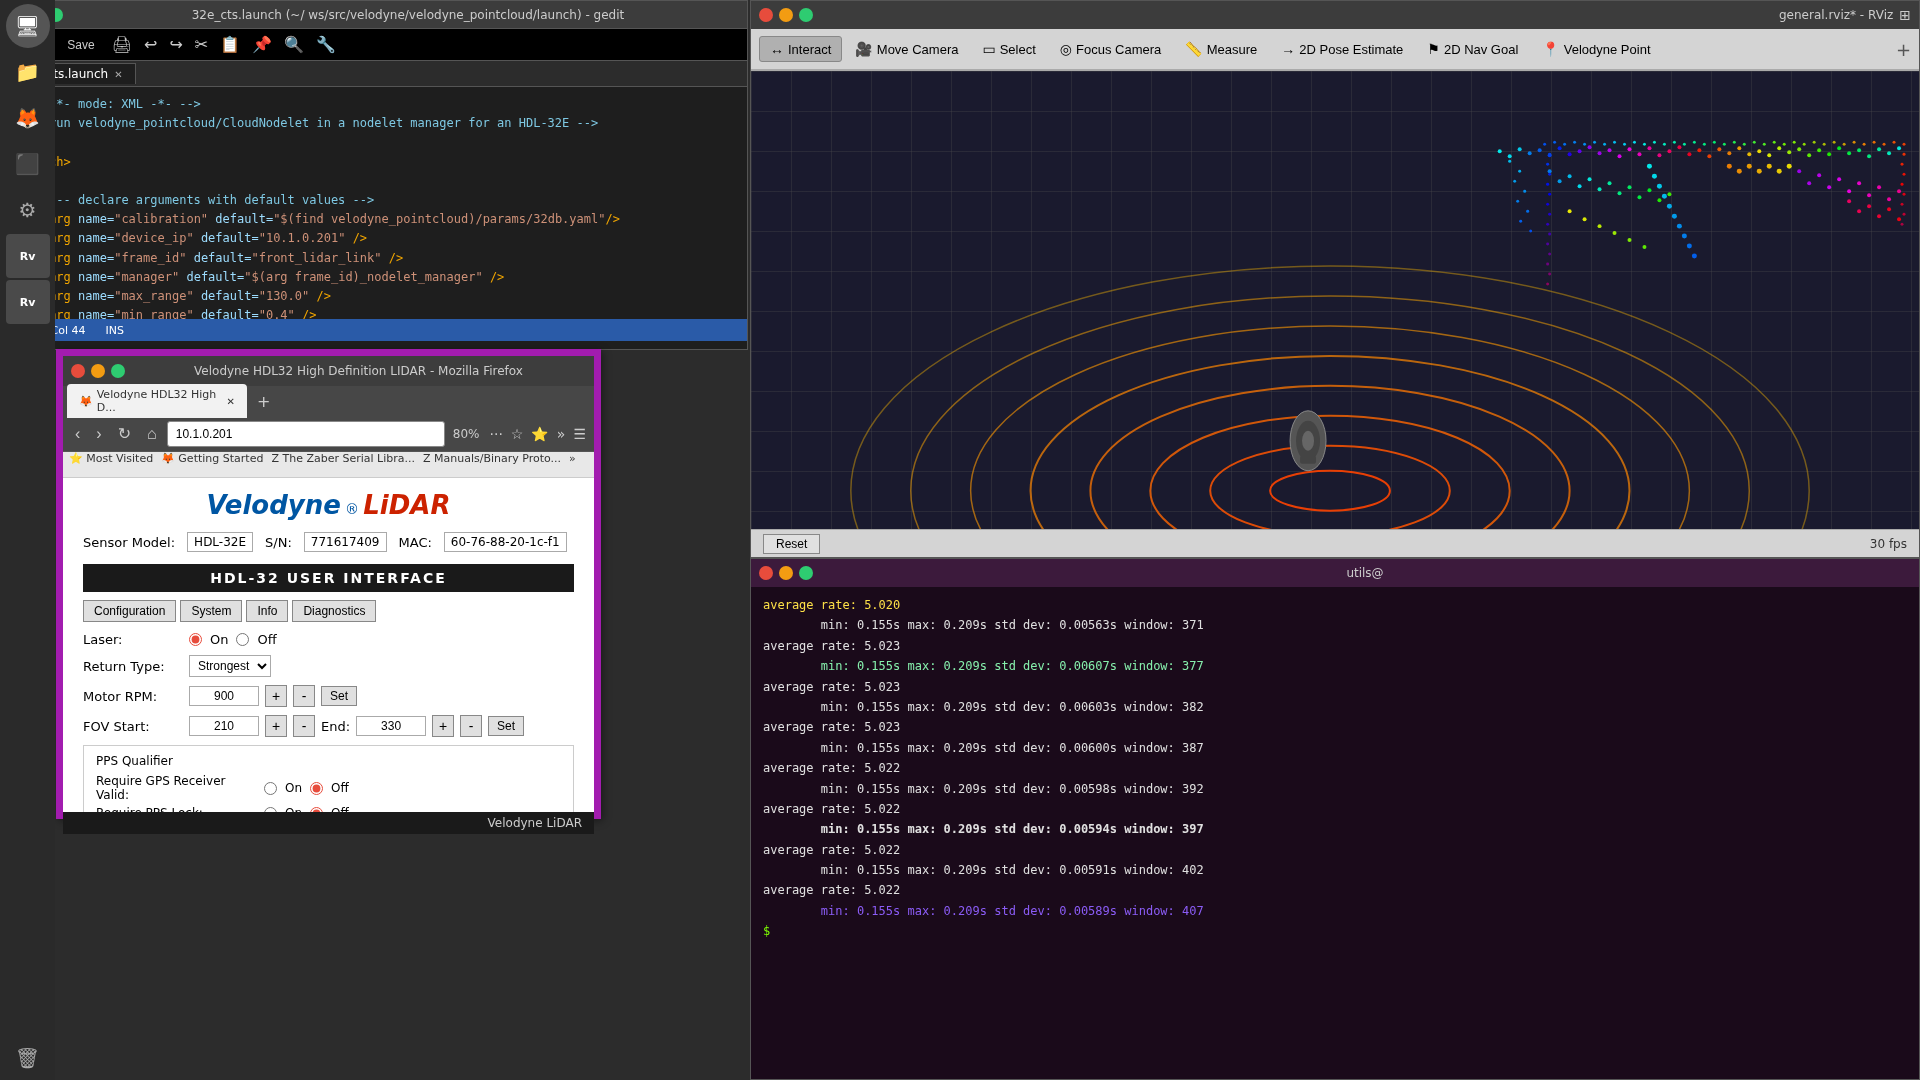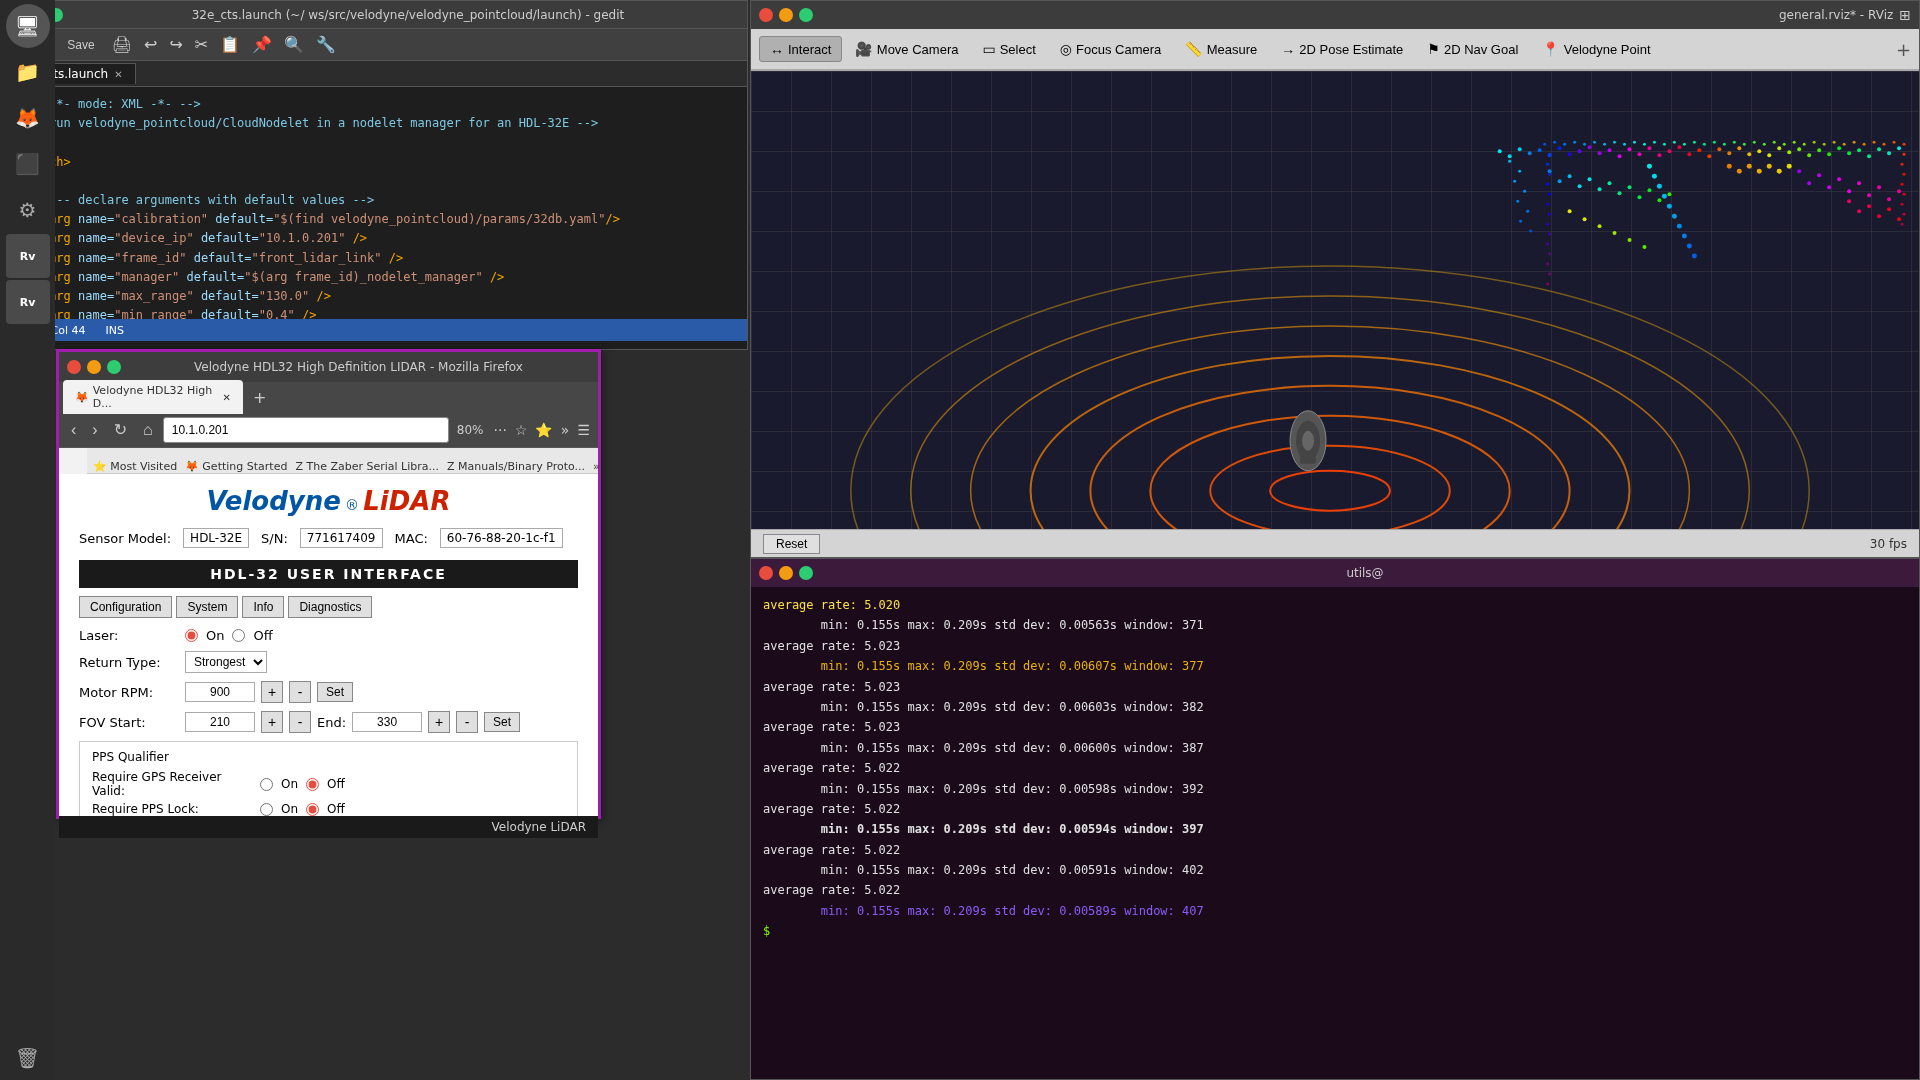--- a/index.html
+++ b/index.html
@@ -22,21 +22,21 @@
       gap: 6px;
       border-bottom: 1px solid #555;
     }
     .window-btn { width: 14px; height: 14px; border-radius: 50%; border: none; cursor: pointer; }
     .btn-close { background: #e74c3c; }
     .btn-min { background: #f39c12; }
     .btn-max { background: #2ecc71; }
     .window-title { color: #ccc; font-size: 12px; margin-left: 8px; flex: 1; text-align: center; }
     .editor-toolbar {
       height: 32px;
-      background: #404040;
+      background: #000000;
       display: flex;
       align-items: center;
       padding: 0 6px;
       gap: 4px;
       border-bottom: 1px solid #555;
     }
     .toolbar-btn {
       padding: 2px 8px;
       background: transparent;
       border: 1px solid transparent;
@@ -92,21 +92,21 @@
       font-size: 11px;
       gap: 20px;
     }
 
     
     #firefox-panel {
       position: absolute;
       left: 56px; top: 349px;
       width: 545px; height: 470px;
       background: #f2f2f2;
-      border: 3px solid #a21caf;
+      border: 7px solid #a21caf;
       box-shadow: 2px 2px 8px rgba(0,0,0,0.4);
     }
     .firefox-titlebar {
       height: 30px;
       background: #3d3d3d;
       display: flex;
       align-items: center;
       padding: 0 8px;
       gap: 6px;
     }
@@ -150,26 +150,25 @@
       display: flex;
       align-items: center;
       gap: 4px;
       max-width: 180px;
     }
     .fx-tab.active { background: #f2f2f2; color: #333; }
     .bookmarks-bar {
       height: 26px;
       background: #e8e8e8;
       display: flex;
-      align-items: flex-end;
+      align-items: flex-start;
       padding: 0 6px;
       gap: 8px;
       border-bottom: 1px solid #ccc;
       font-size: 11px;
-      margin-left: 28px;
     }
     .bm-item { cursor: pointer; color: #333; white-space: nowrap; }
 
     
     .velodyne-content {
       background: #fff;
       height: calc(100% - 122px);
       overflow: auto;
       padding: 12px 20px;
     }
@@ -850,21 +849,21 @@
   <div class="terminal-titlebar">
     <button class="window-btn btn-close"></button>
     <button class="window-btn btn-min"></button>
     <button class="window-btn btn-max"></button>
     <span class="terminal-title">utils@</span>
   </div>
   <div class="terminal-content" id="terminal-output">
   <div style="white-space: pre; color: #fde047;">average rate: 5.020</div>
       <div style="white-space: pre; color: rgb(224, 224, 224);">        min: 0.155s max: 0.209s std dev: 0.00563s window: 371</div>
       <div style="white-space: pre; color: rgb(224, 224, 224);">average rate: 5.023</div>
-      <div style="white-space: pre; color: #eab308;">        min: 0.155s max: 0.209s std dev: 0.00607s window: 377</div>
+      <div style="white-space: pre; color: #86efac;">        min: 0.155s max: 0.209s std dev: 0.00607s window: 377</div>
       <div style="white-space: pre; color: rgb(224, 224, 224);">average rate: 5.023</div>
       <div style="white-space: pre; color: rgb(224, 224, 224);">        min: 0.155s max: 0.209s std dev: 0.00603s window: 382</div>
       <div style="white-space: pre; color: rgb(224, 224, 224);">average rate: 5.023</div>
       <div style="white-space: pre; color: rgb(224, 224, 224);">        min: 0.155s max: 0.209s std dev: 0.00600s window: 387</div>
       <div style="white-space: pre; color: rgb(224, 224, 224);">average rate: 5.022</div>
       <div style="white-space: pre; color: rgb(224, 224, 224);">        min: 0.155s max: 0.209s std dev: 0.00598s window: 392</div>
       <div style="white-space: pre; color: rgb(224, 224, 224);">average rate: 5.022</div>
       <div style="white-space: pre; color: rgb(224, 224, 224); font-weight: bold;">        min: 0.155s max: 0.209s std dev: 0.00594s window: 397</div>
       <div style="white-space: pre; color: rgb(224, 224, 224);">average rate: 5.022</div>
       <div style="white-space: pre; color: rgb(224, 224, 224);">        min: 0.155s max: 0.209s std dev: 0.00591s window: 402</div>

